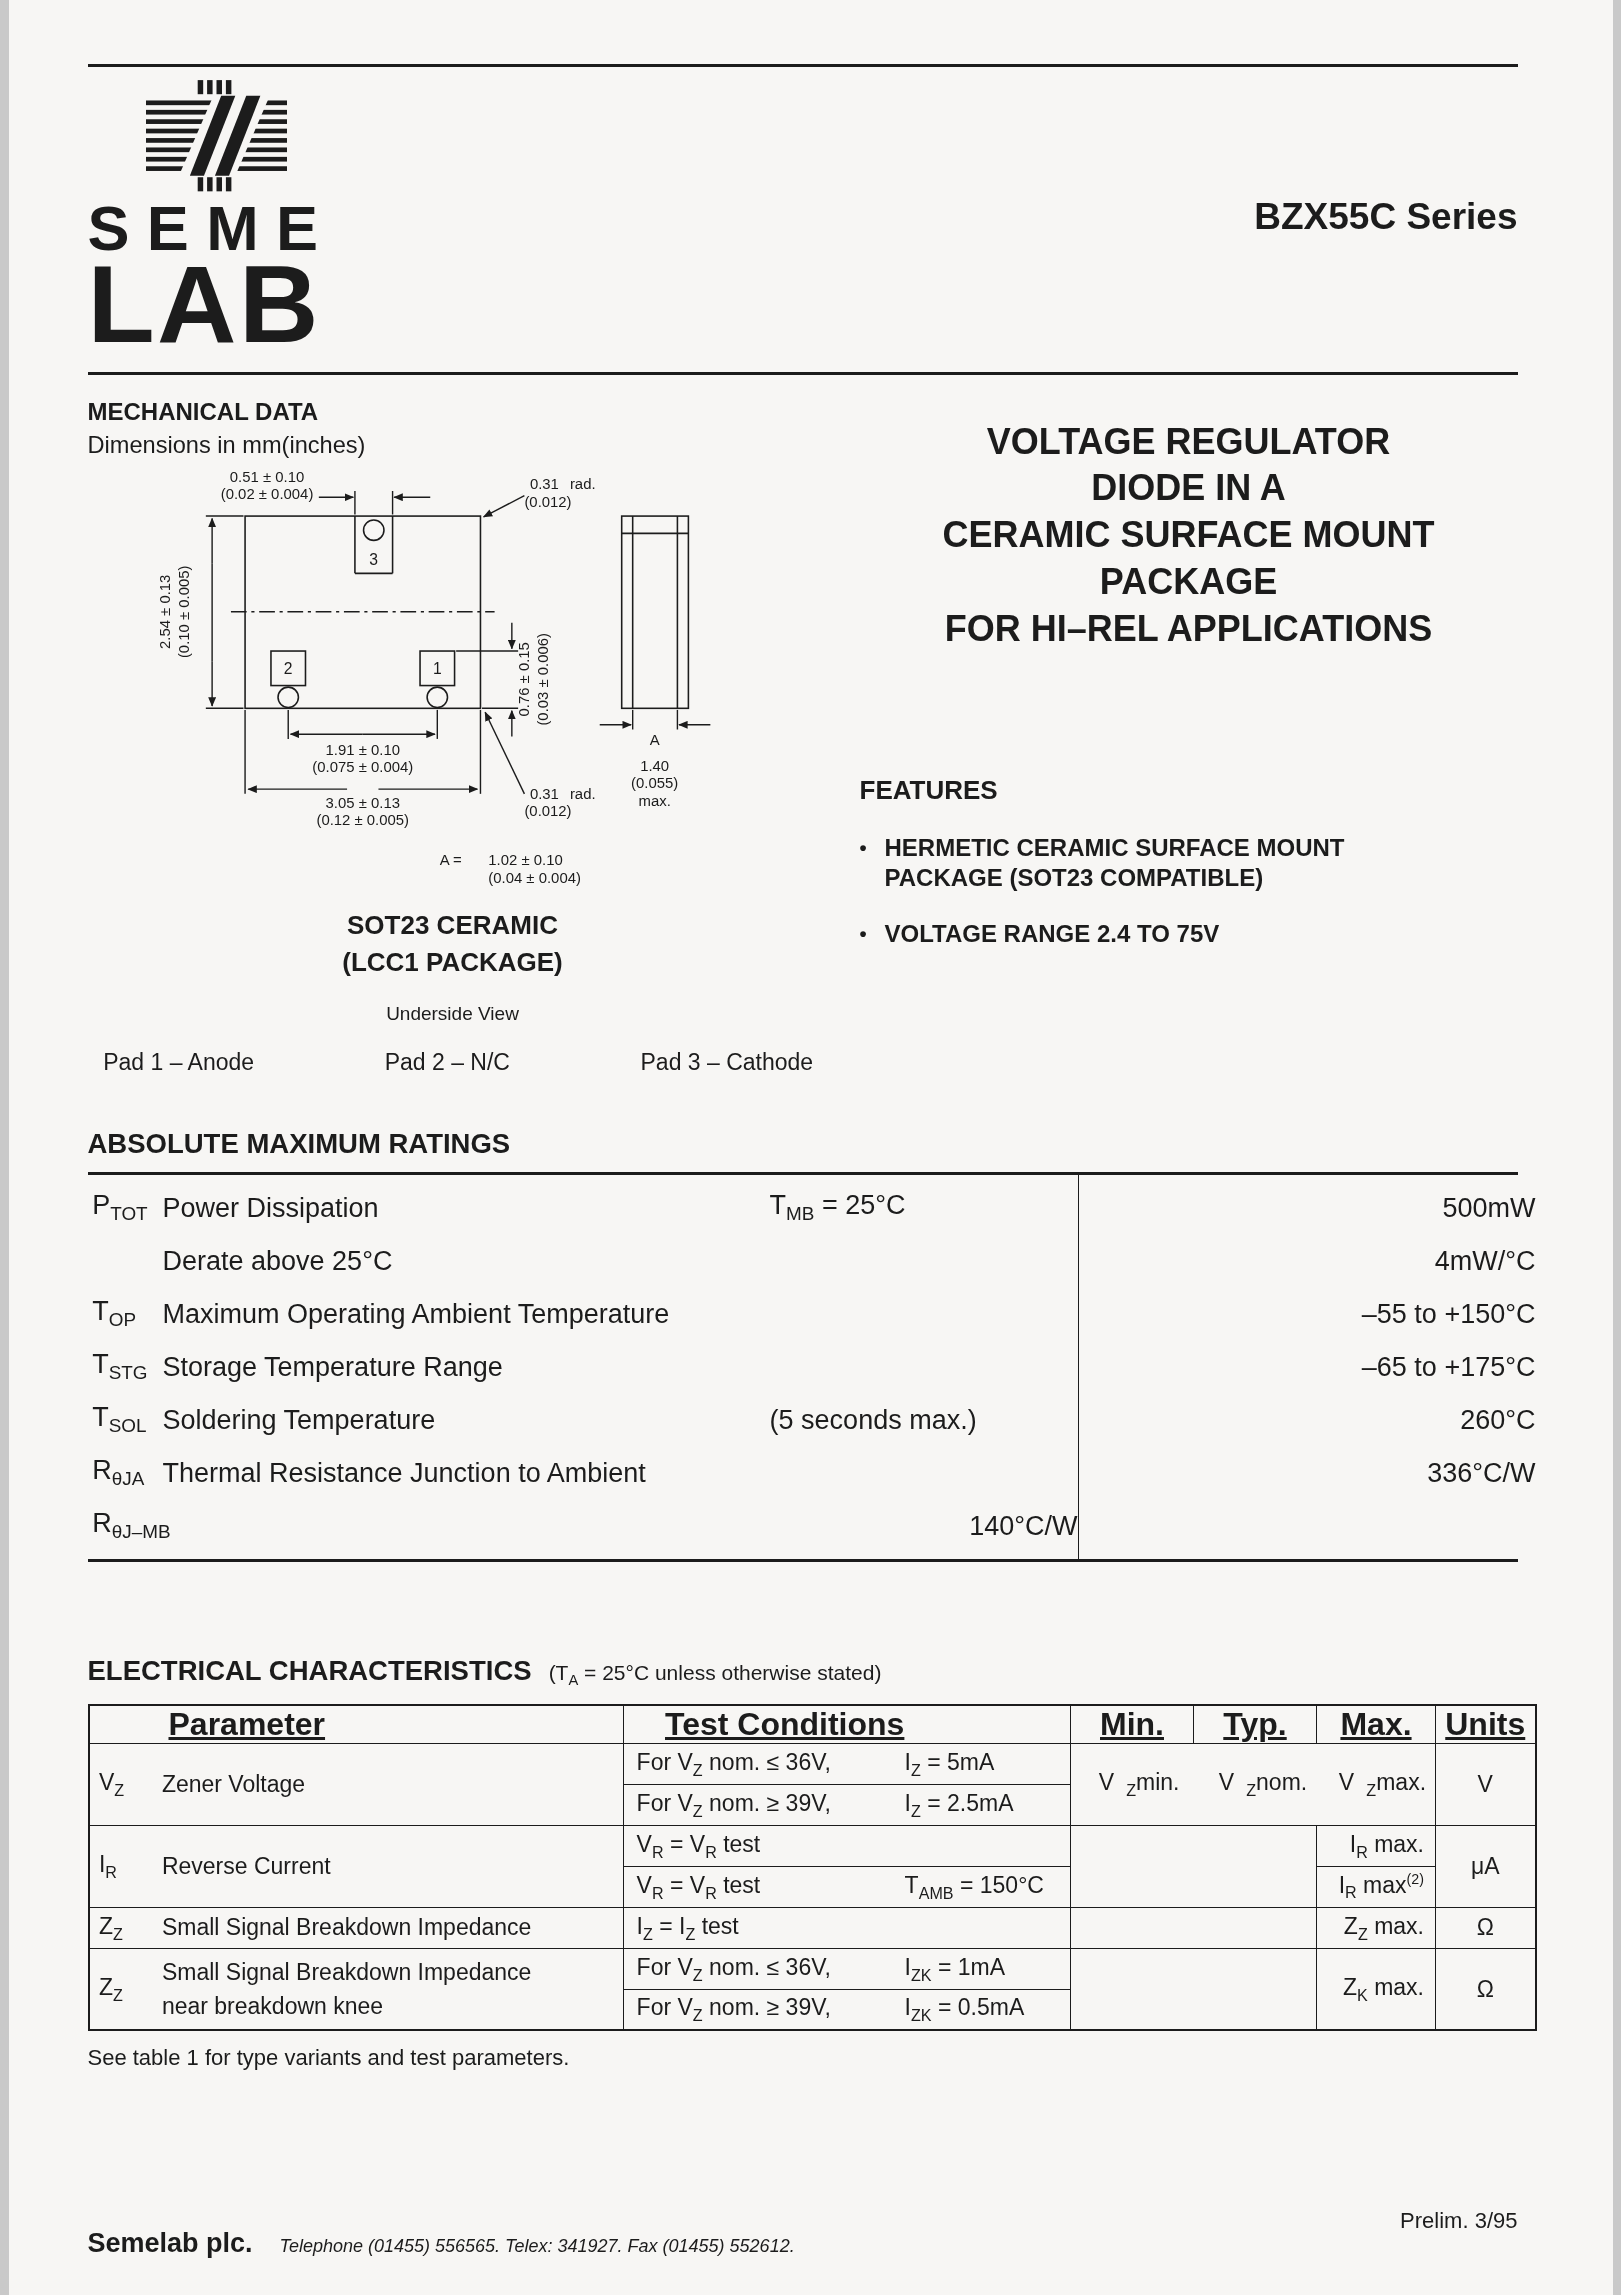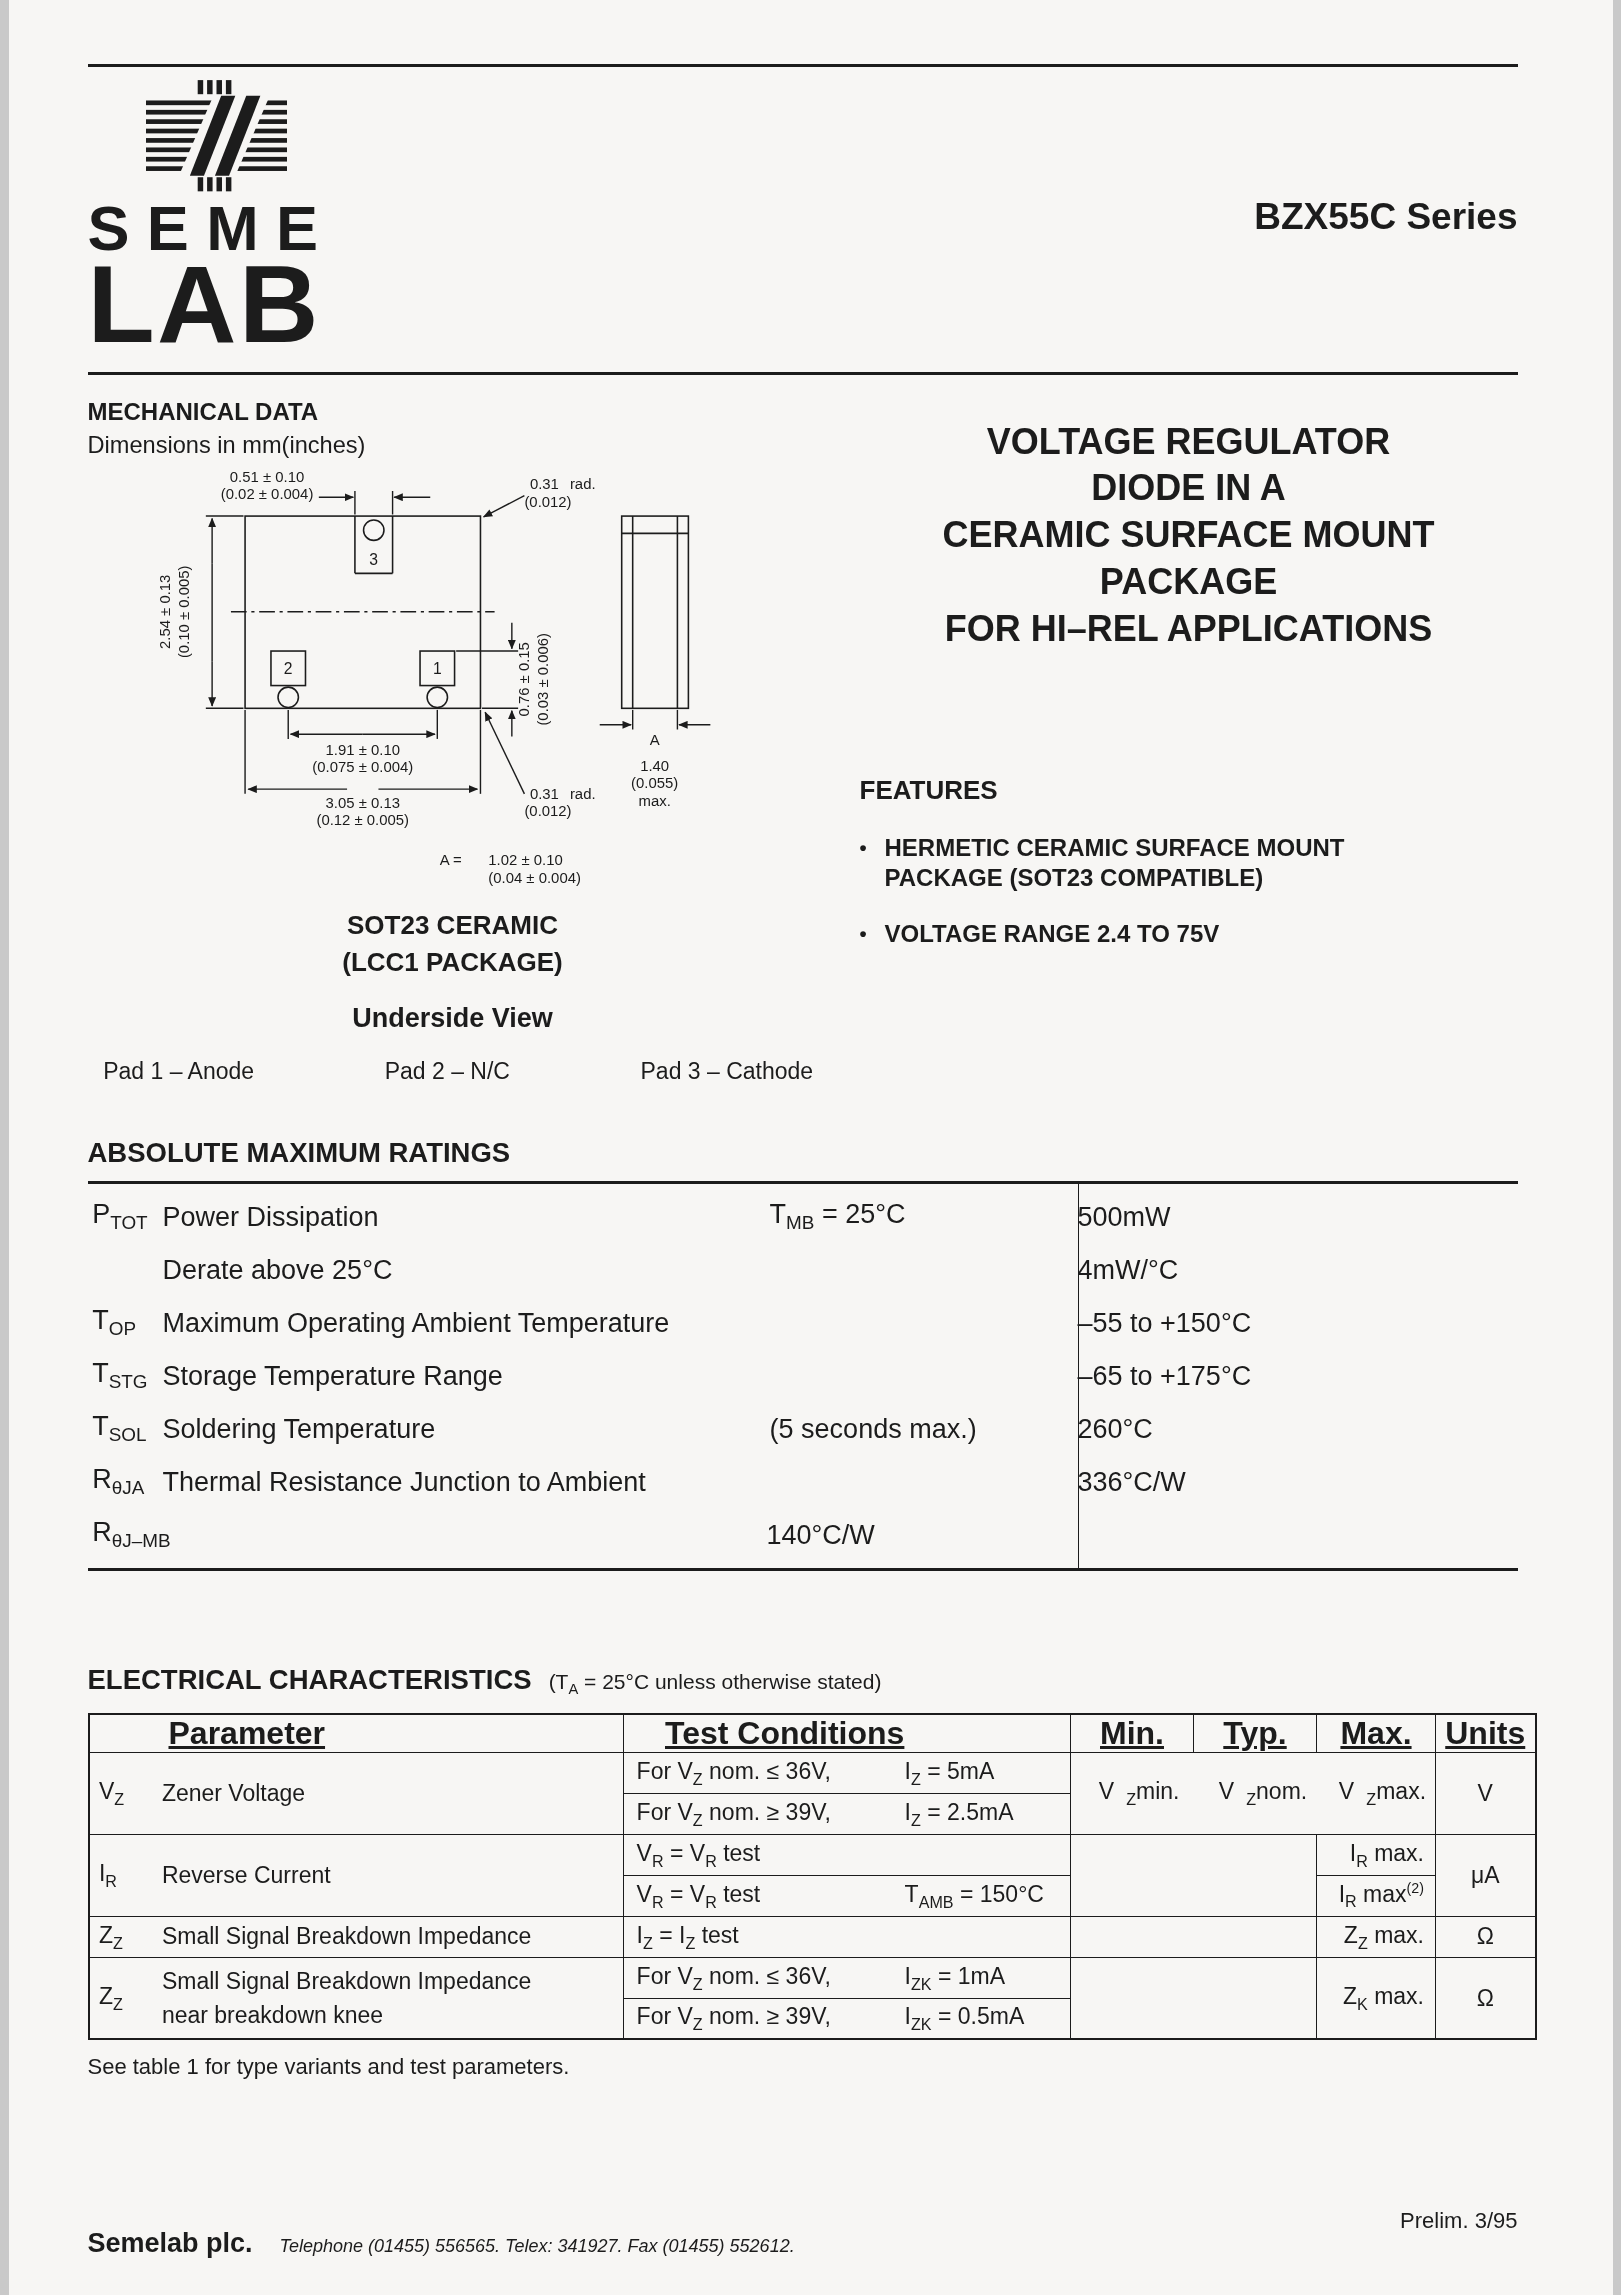--- a/index.html
+++ b/index.html
@@ -23,40 +23,40 @@
   
   .two-col { display:flex; margin-top:23px; }
   .left-col { flex:0 0 772px; width:772px; }
   .right-col { flex:1; }
   .mech-heading { font-size:24px; font-weight:700; }
   .mech-sub { font-size:23.6px; margin:6.3px 0 9.4px; }
   .pkg-box { width:730px; text-align:center; }
   .pkg-name1, .pkg-name2 { font-size:26px; font-weight:700; }
   .pkg-name1 { margin-top:19px; }
   .pkg-name2 { margin-top:6.3px; }
-  .view-label { font-size:27px; font-weight:700; margin-top:25px; }
+  .view-label { font-size:19px; font-weight:400; margin-top:25px; }
   .pads-row { display:flex; justify-content:space-between; width:710px; margin:23.6px 0 0 15.7px; font-size:23px; }
 
   .doc-title { font-size:36px; font-weight:700; text-align:center; line-height:1.3; margin-top:20.4px; }
   .features { margin-top:122px; }
   .features-heading { font-size:26px; font-weight:700; }
   .feature-list { margin-top:27px; width:502px; list-style:none; }
   .feature-item { display:flex; font-size:24px; font-weight:700; line-height:1.28; margin-bottom:25px; }
   .feature-bullet { flex:0 0 25px; font-size:20.4px; padding-top:2.4px; }
 
   
   .amr { margin-top:52px; }
   .section-heading { font-size:27.5px; font-weight:700; }
   .elec-note-inline { font-size:21px; font-weight:400; margin-left:9.4px; }
   .amr-table { margin-top:12.6px; border-top:3.1px solid #1c1c1c; border-bottom:3.1px solid #1c1c1c; position:relative; padding:6.3px 0; }
   .amr-divider { position:absolute; top:0; bottom:0; left:990px; width:1.6px; background:#1c1c1c; }
   .amr-row { display:grid; grid-template-columns:75px 604px 311px 458px; height:53px; align-items:center; font-size:27px; white-space:nowrap; }
   .amr-sym { padding-left:4.7px; }
   .amr-cond { padding-left:3.1px; }
-  .amr-value { text-align:left; }
+  .amr-value { text-align:right; }
 
   
   .elec { margin-top:93px; }
   .ec-table { border-collapse:collapse; margin-top:15.7px; table-layout:fixed; width:1448px; border:2.4px solid #1c1c1c; }
   .ec-table th, .ec-table td { border:1.6px solid #1c1c1c; font-size:23px; }
   .ec-table th { font-size:32px; height:38px; font-weight:700; text-align:center;text-decoration:underline; }
   th.th-param { text-align:left; padding-left:79px; }
   th.th-cond { text-align:left; padding-left:41px; }
   td.param { padding-left:9.4px; }
   .param-wrap { display:flex; align-items:center; }

